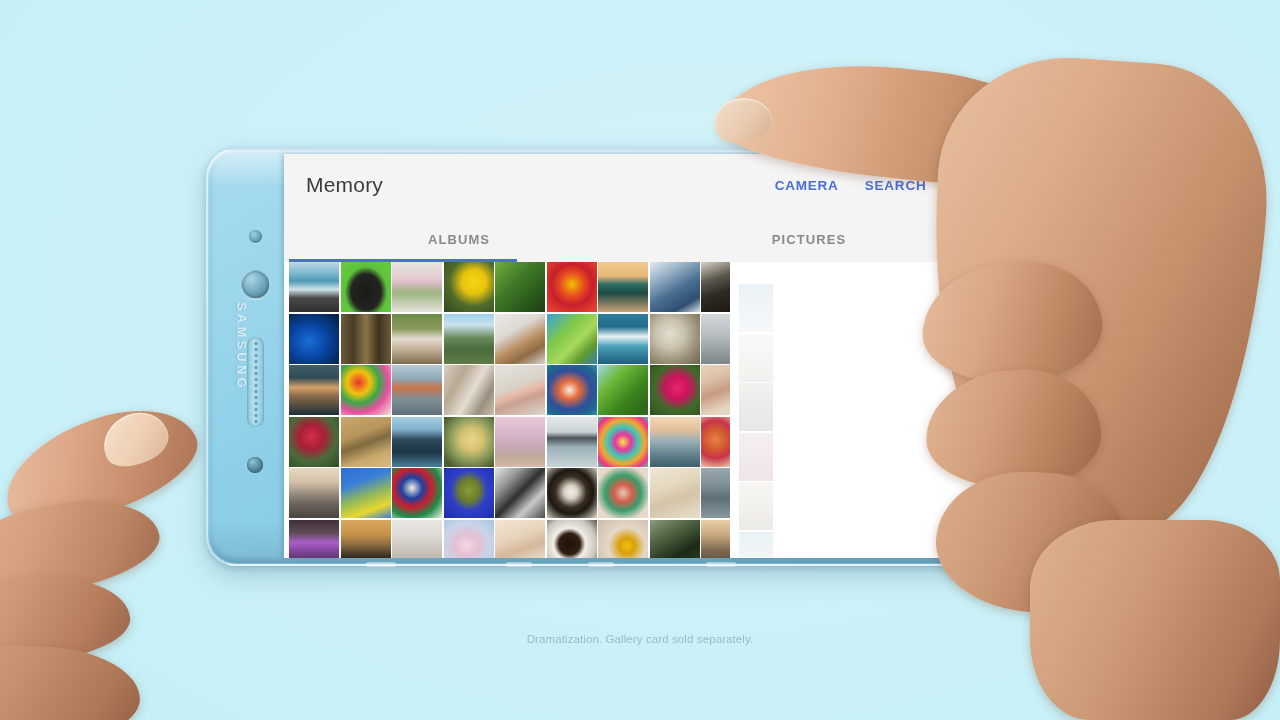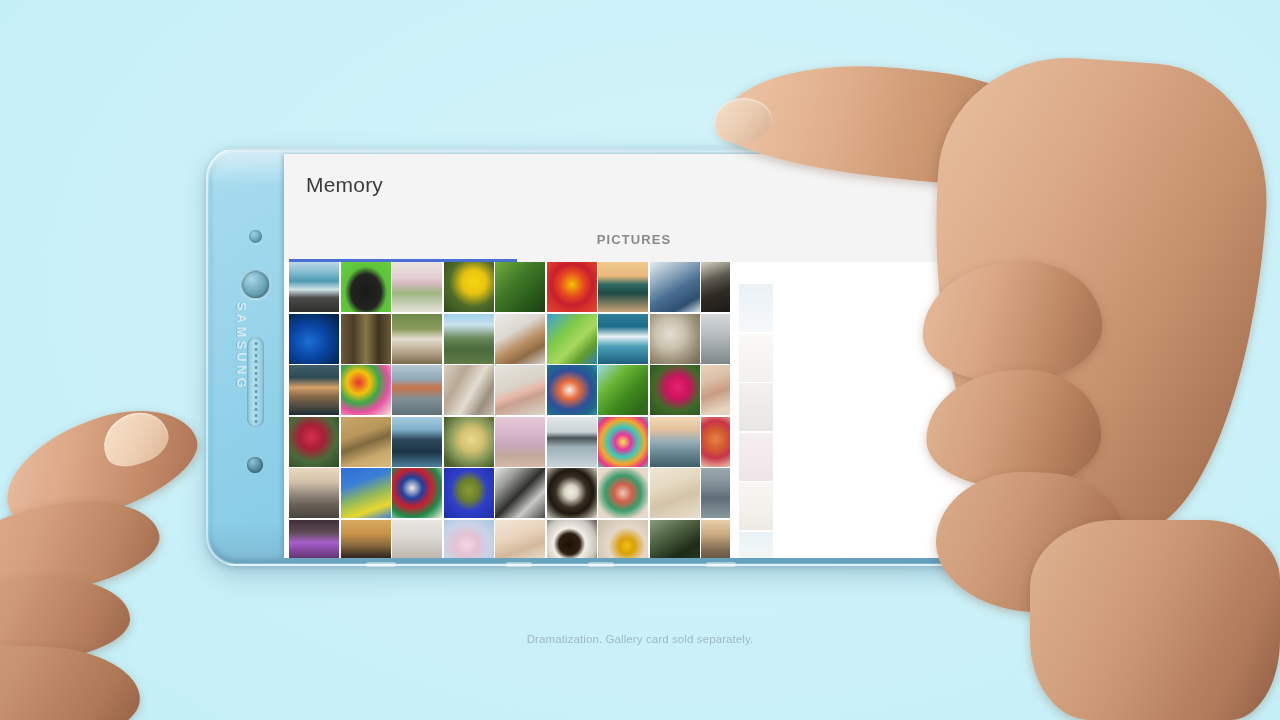--- a/index.html
+++ b/index.html
@@ -258,23 +258,33 @@
 
     <div class="antenna" style="left:160px; width:30px;"></div>
     <div class="antenna" style="left:300px; width:26px;"></div>
     <div class="antenna" style="left:382px; width:26px;"></div>
     <div class="antenna" style="left:500px; width:30px;"></div>
 
     <div id="screen">
 
       <div class="appbar">
         <div class="app-title">Memory</div>
+        <div class="appbar-actions">
+          <div class="act">CAMERA</div>
+          <div class="act">SEARCH</div>
+          <div class="kebab">
+            <span></span>
+              <span></span>
+              <span></span>
+          </div>
+        </div>
       </div>
 
       <div class="tabs">
+        <div class="tab">ALBUMS</div>
         <div class="tab">PICTURES</div>
         <div class="tab-underline"></div>
       </div>
 
       <div class="grid-wrap">
         <div class="grid" id="photo-grid">
             <div class="cell" title="rocky seashore with turquoise waves">
               <div style="background: linear-gradient(rgb(188, 217, 230) 0%, rgb(127, 185, 207) 22%, rgb(79, 154, 181) 38%, rgb(207, 227, 232) 55%, rgb(74, 74, 72) 72%, rgb(47, 47, 45) 100%);"></div>
             </div>
             <div class="cell" title="black dog on green background">

